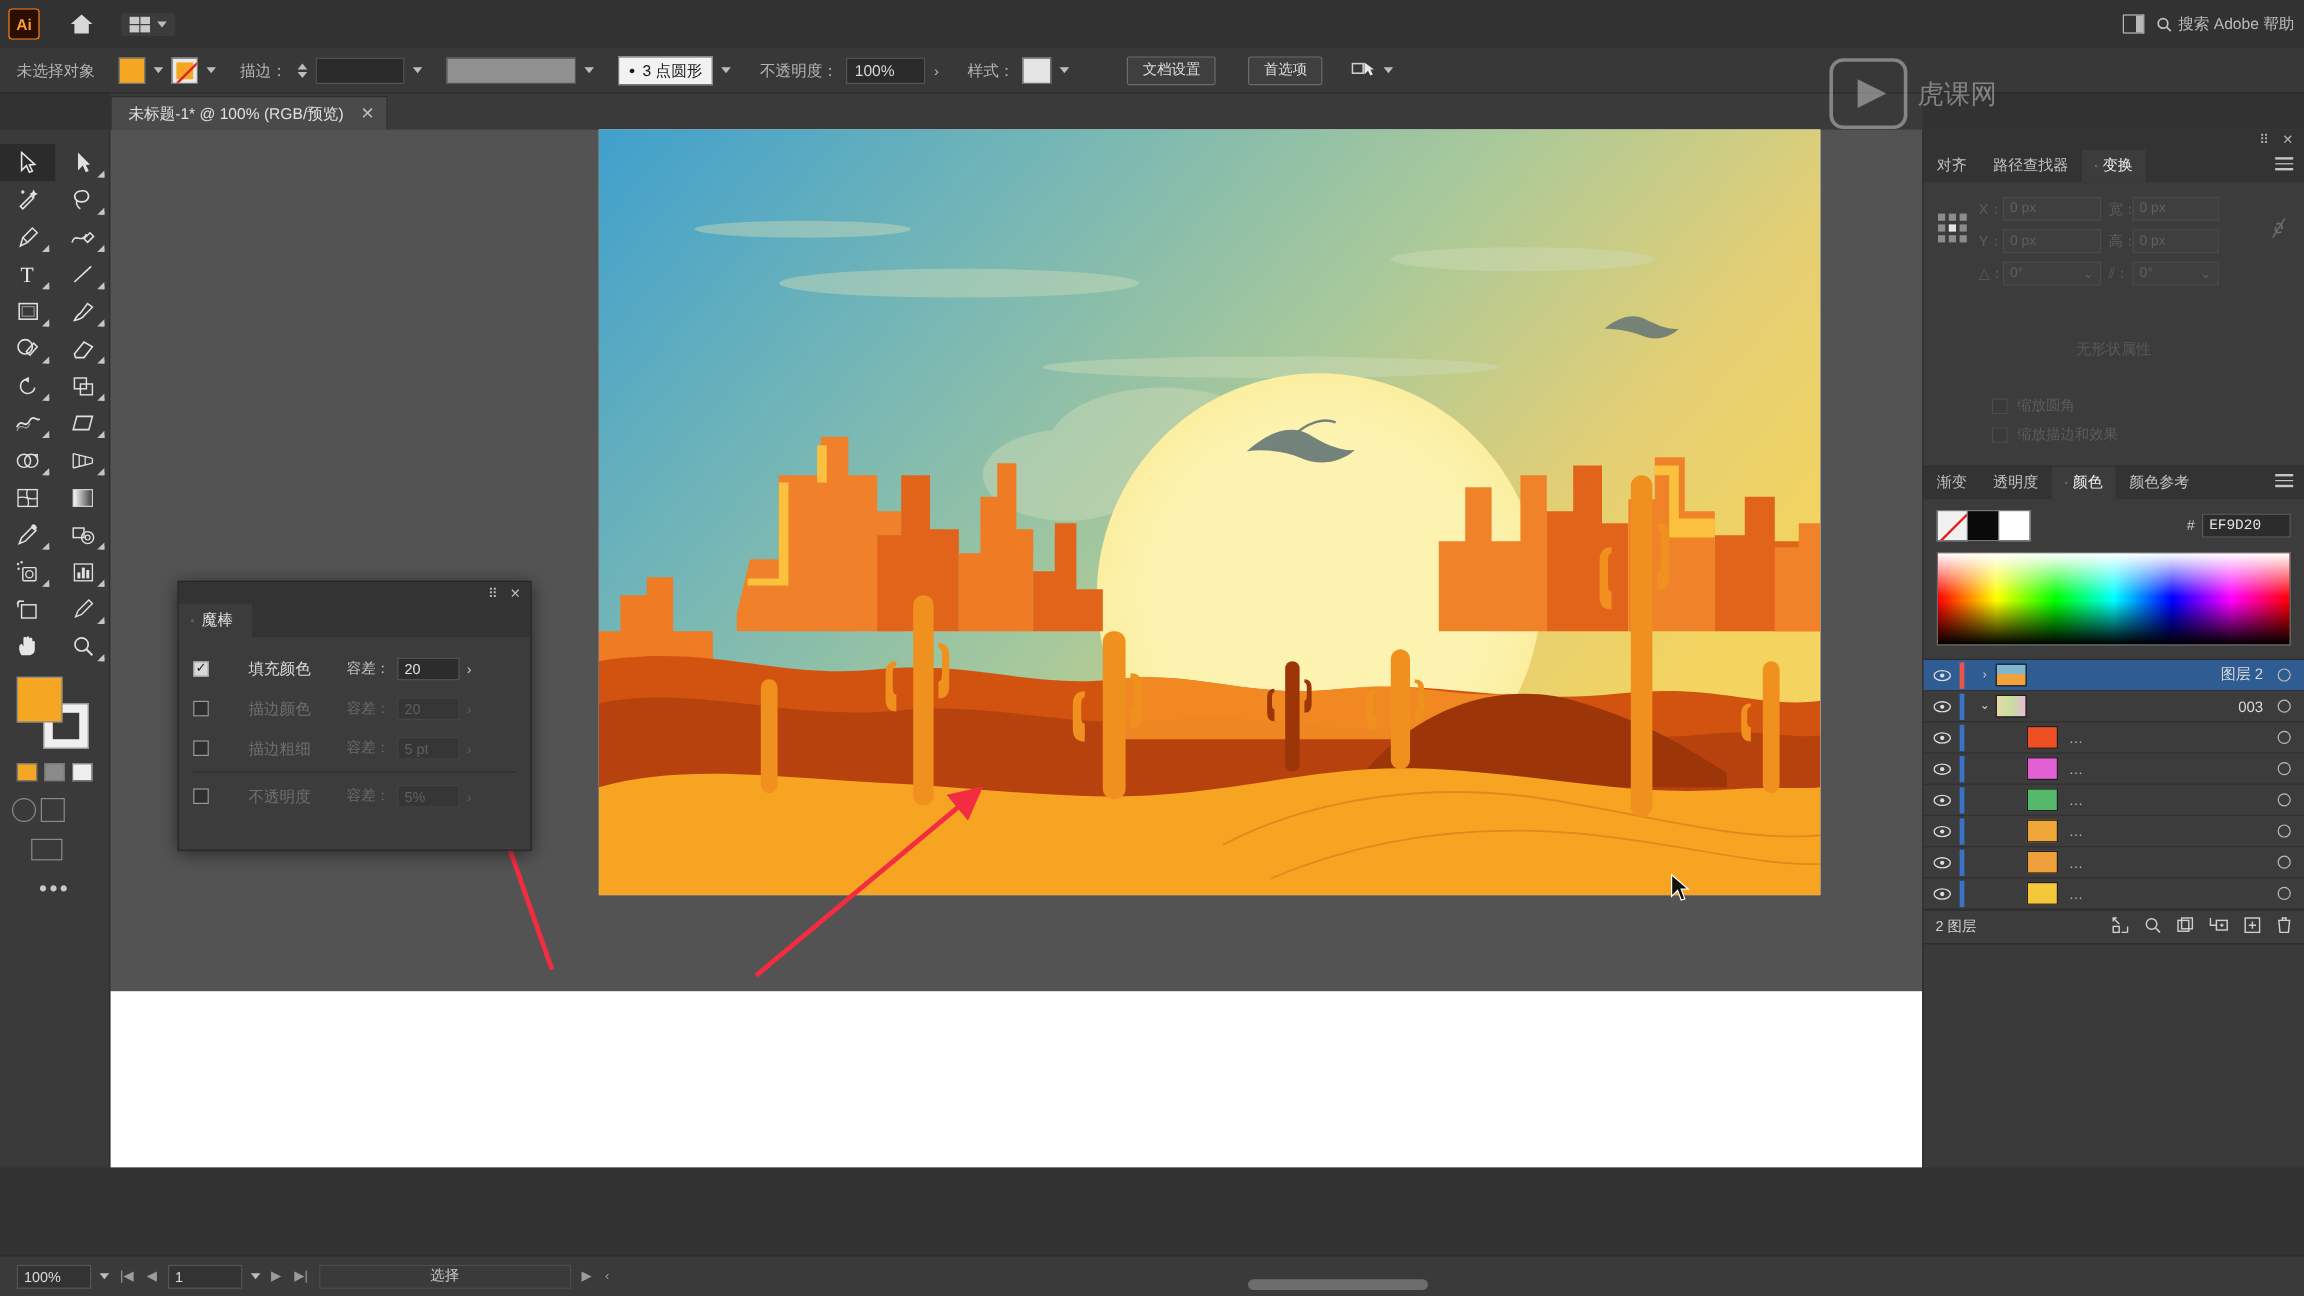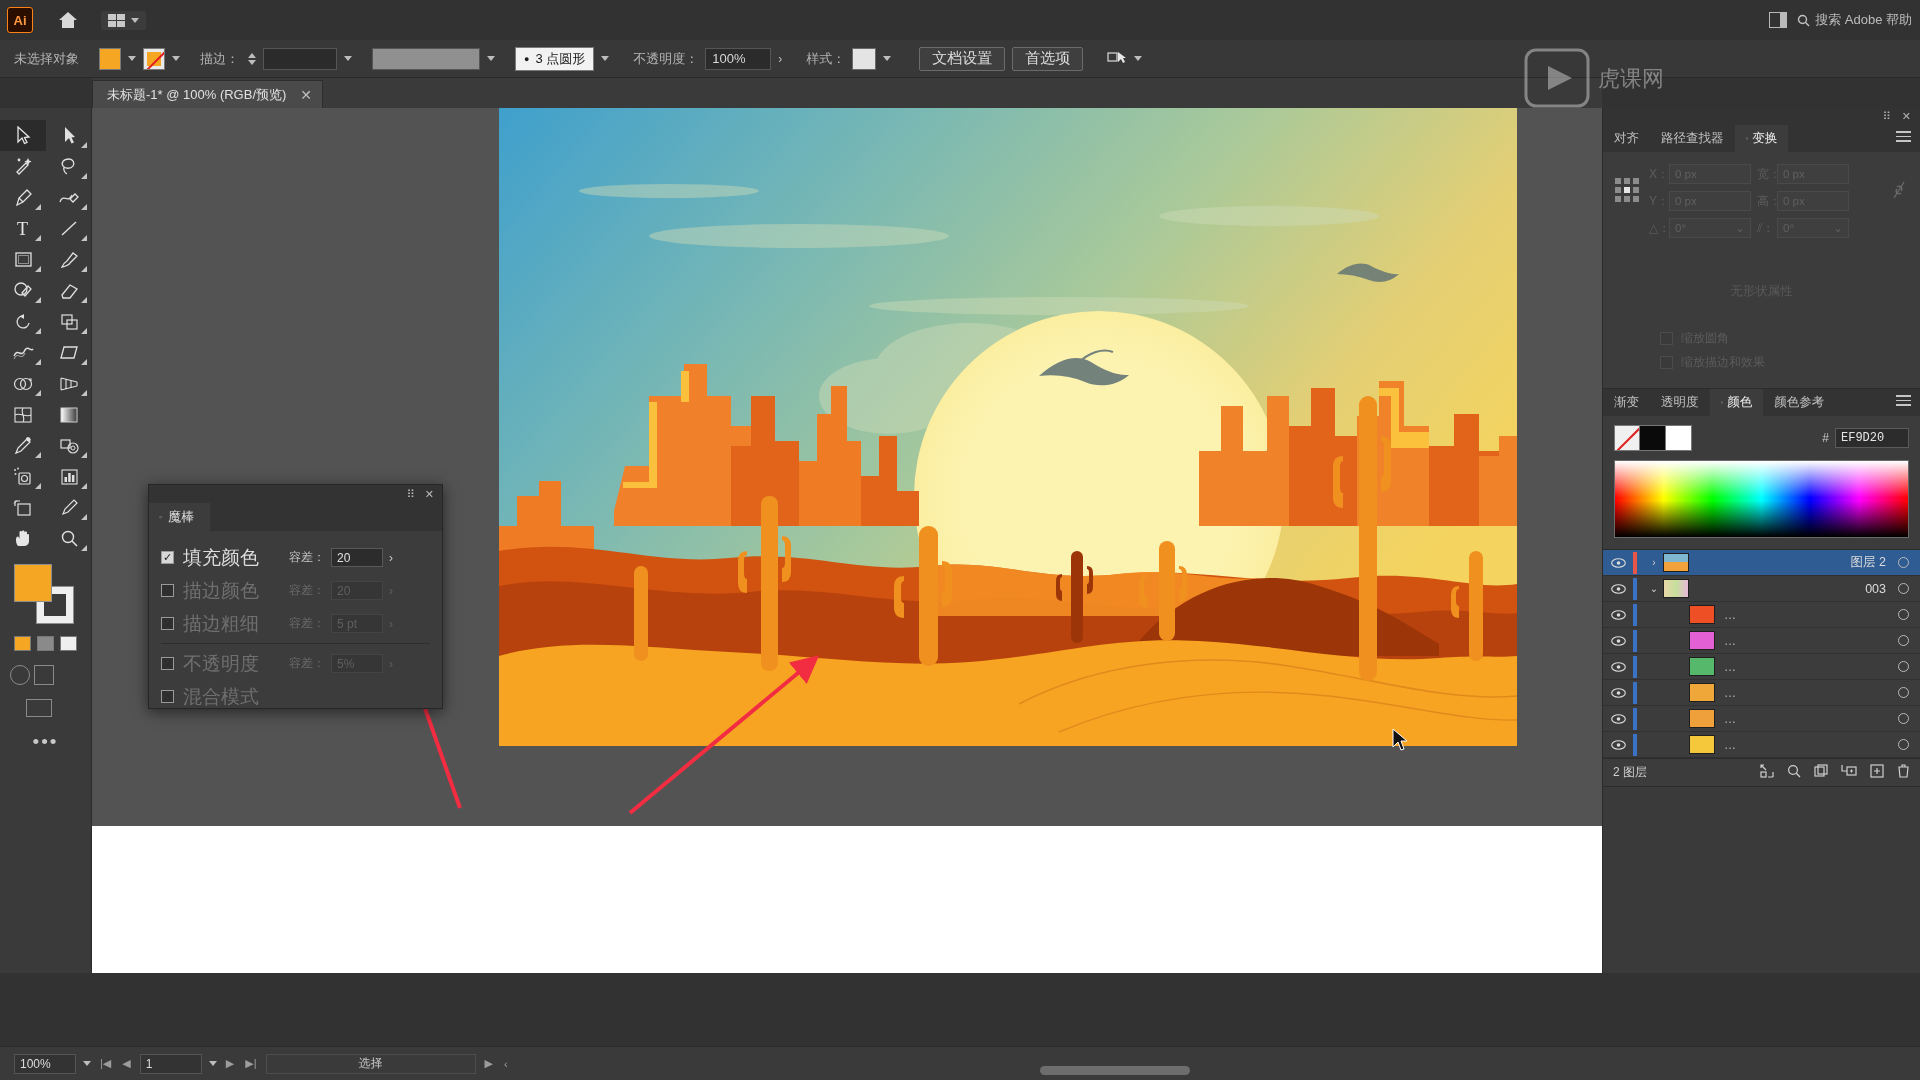--- a/index.html
+++ b/index.html
@@ -74,21 +74,21 @@
     height: 22px; background: #2b2b2b; border: 1px solid #555;
     display: flex; align-items: center; padding: 0 6px; color: #d5d5d5;
   }
   .ctrl-gray { width: 108px; height: 22px; background: #909090; border: 1px solid #555; }
   .ctrl-white-pill {
     height: 24px; background: #f2f2f2; color: #1a1a1a; border: 1px solid #7a7a7a;
     display:flex; align-items:center; gap:6px; padding: 0 8px; font-size:13px;
   }
   .ctrl-btn {
     height: 24px; padding: 0 12px; background: #3f3f3f; border: 1px solid #6b6b6b;
-    color: #dcdcdc; display:flex; align-items:center; font-size:15px; border-radius:2px;
+    color: #dcdcdc; display:flex; align-items:center; font-size:12px; border-radius:2px;margin-left:20px;
   }
   .opacity-field { width: 66px; height:22px; background:#2b2b2b; border:1px solid #555;
     display:flex;align-items:center;padding:0 6px;color:#d7d7d7;}
   .style-swatch { width:24px;height:22px;background:#e4e4e4;border:1px solid #6a6a6a; }
 
   
   .tabbar {
     position: absolute; top: 78px; left: 92px; width: 1510px; height: 30px;
     background: #3a3a3a; display: flex; align-items: flex-end;
   }
@@ -159,21 +159,21 @@
   .wand-tabrow { height: 28px; background:#333; display:flex; align-items:stretch; }
   .wand-tab { background:#3c3c3c; display:flex;align-items:center; gap:6px;
     padding: 0 16px 0 10px; font-size:13px; color:#dedede; }
   .wand-tab .dotmark { font-size:9px; color:#9b9b9b; }
   .wand-body { padding: 10px 12px 0 12px; }
   .wand-row { display:flex; align-items:center; height: 33px; }
   .cb { width:13px;height:13px;border:1px solid #9a9a9a; background:#2f2f2f; margin-right:9px;
         display:flex;align-items:center;justify-content:center; }
   .cb.on { background:#d8d8d8; }
   .cb.on::after { content:"✓"; font-size:11px; color:#1d1d1d; line-height:1; }
-  .wand-lbl { font-size:19px; color:#dcdcdc; width: 100px; }
+  .wand-lbl { font-size:13px; color:#dcdcdc; width: 100px; text-align: center; }
   .wand-lbl.dim { color: #6f6f6f; }
   .tol-lbl { font-size:12px; color:#c3c3c3; margin-left: 6px; margin-right:6px;}
   .tol-lbl.dim { color:#6a6a6a; }
   .tol-in { width:52px;height:19px;background:#2c2c2c;border:1px solid #585858;
      font-size:12px;color:#e2e2e2;display:flex;align-items:center;padding:0 5px; }
   .tol-in.dim { color:#5f5f5f; border-color:#444; background:#363636;}
   .tol-arrow { margin-left:6px; color:#c9c9c9; font-size:12px; }
   .tol-arrow.dim { color:#5f5f5f; }
   .wand-sep { height:1px; background:#2e2e2e; margin: 3px 0 3px 0; }
 
@@ -735,24 +735,20 @@
     <div class="wand-sep"></div>
 
     <div class="wand-row">
       <span class="cb"></span>
       <span class="wand-lbl dim">不透明度</span>
       <span class="tol-lbl dim">容差：</span>
       <span class="tol-in dim">5%</span>
       <span class="tol-arrow dim">›</span>
     </div>
 
-    <div class="wand-row">
-      <span class="cb"></span>
-      <span class="wand-lbl dim">混合模式</span>
-    </div>
   </div>
 </div>
 
 <div class="dock">
 
   <div class="pgroup">
     <div class="pgroup-head">
       <span>⠿</span>
       <span>✕</span>
     </div>

